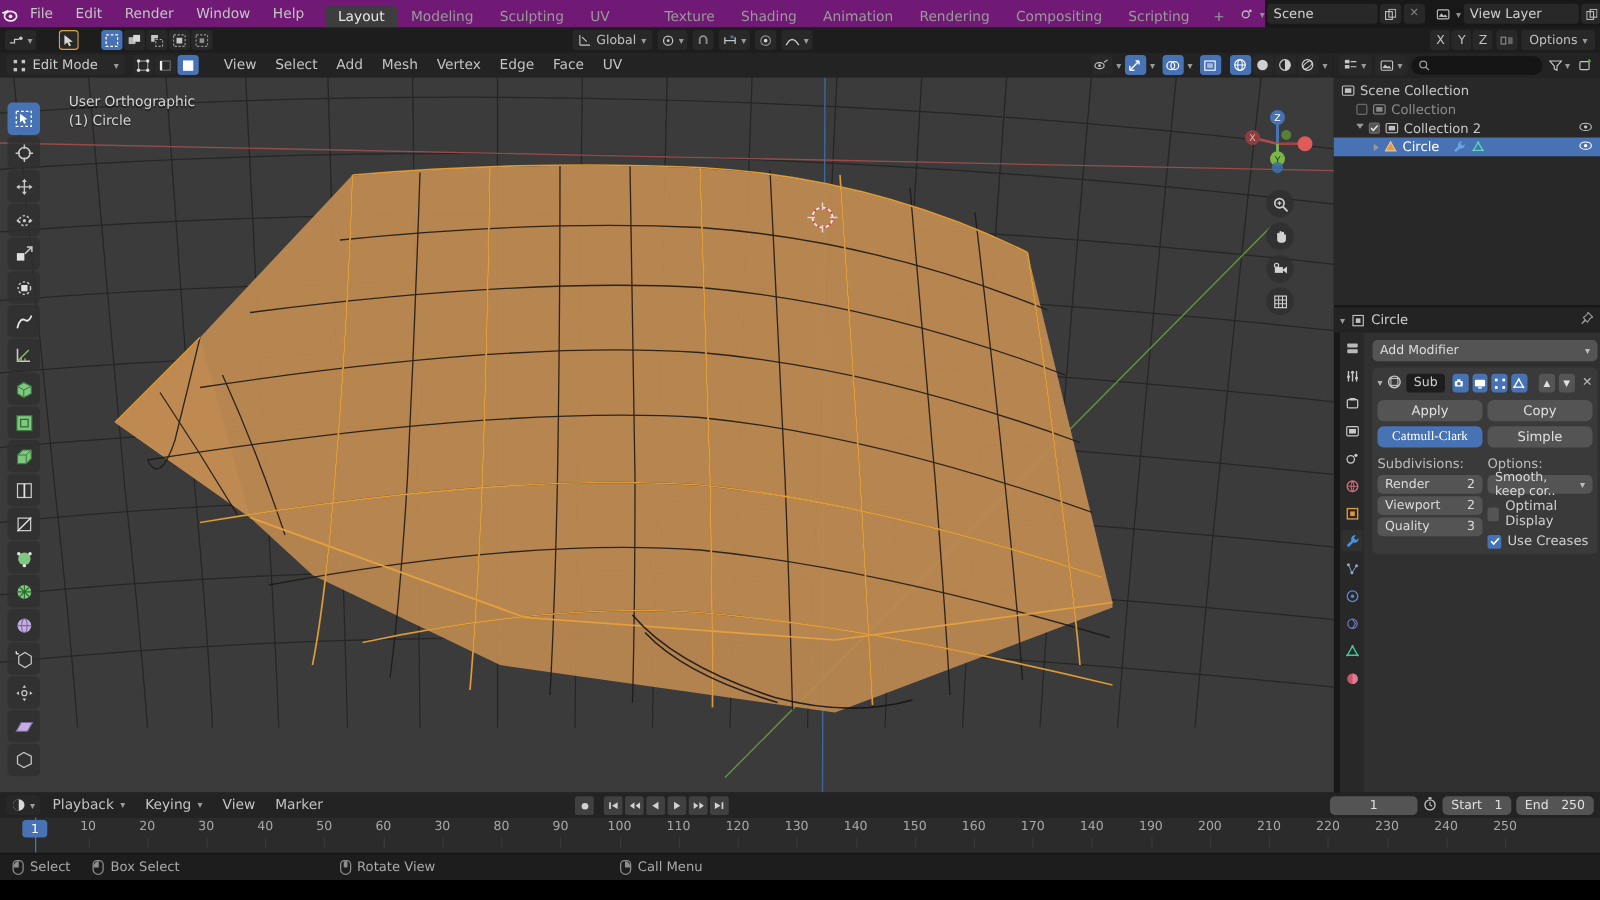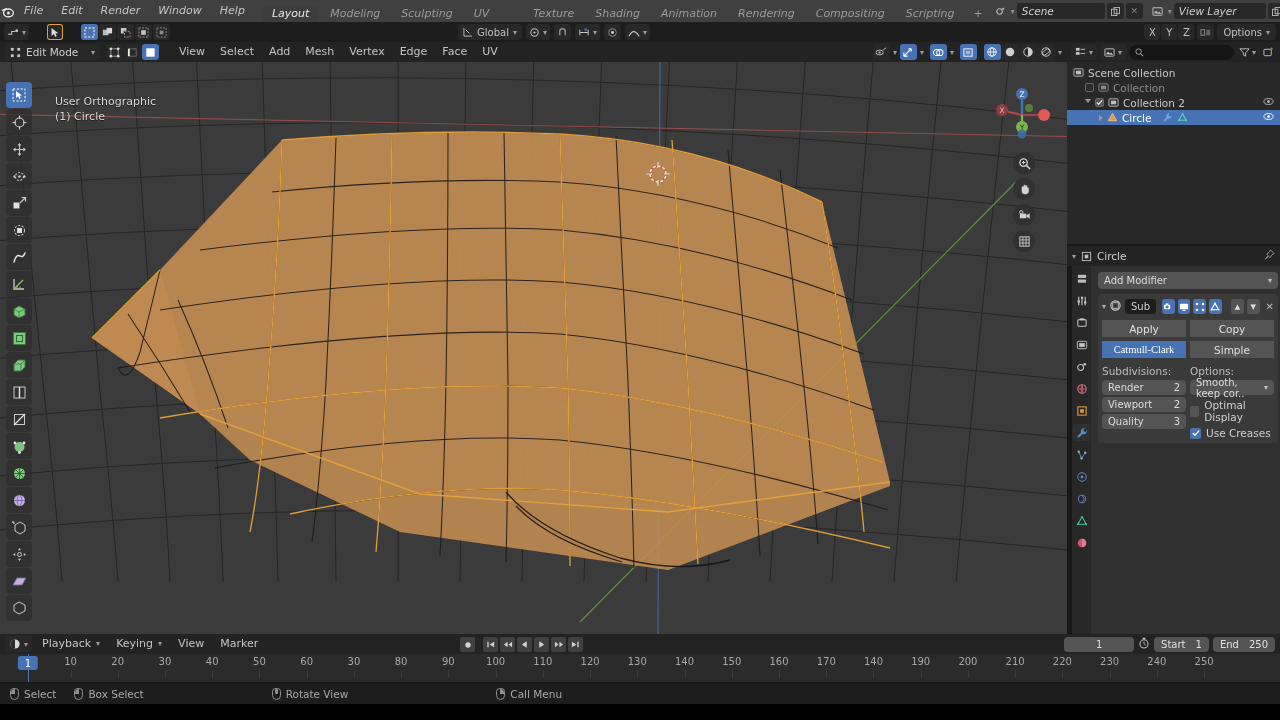--- a/index.html
+++ b/index.html
@@ -2,21 +2,21 @@
 <html><head>
 <meta charset="utf-8">
 <style>
   * { box-sizing: border-box; margin:0; padding:0; }
   html,body { width:1280px; height:720px; overflow:hidden; background:#1d1d1d; }
   body { font-family:"DejaVu Sans","Liberation Sans",sans-serif; font-size:11px; color:#d5d5d5; -webkit-font-smoothing:antialiased; }
 
   .app { position:relative; width:1280px; height:720px; background:#181818; }
 
   
-  .topbar { position:absolute; left:0; top:0; width:1280px; height:22px; background:#404040; display:flex; align-items:center;font-style:italic; }
+  .topbar { position:absolute; left:0; top:0; width:1012px; height:22px; background:#701a75; display:flex; align-items:center; }
   .blender-logo { width:26px; height:22px; display:flex; align-items:center; justify-content:center; }
   .menu-item { padding:0 9px; height:22px; line-height:22px; color:#c4c4c4; font-size:11px; cursor:default; }
   .wstabs { display:flex; align-items:flex-end; height:22px; margin-left:8px; }
   .wstab { padding:0 10px; height:17px; line-height:17px; font-size:11px; color:#9a9a9a; border-radius:3px 3px 0 0; margin-right:1px; }
   .wstab.active { background:#3d3d3d; color:#e8e8e8; }
   .wstab.plus { color:#9a9a9a; padding:0 8px; }
   .topbar-right { margin-left:auto; display:flex; align-items:center; height:22px; padding-right:4px; gap:2px; }
   .field { background:#282828; border-radius:3px; height:16px; display:flex; align-items:center; padding:0 5px; font-size:10.5px; color:#d0d0d0; }
   .ibtn { width:17px; height:16px; background:#282828; border-radius:3px; display:flex; align-items:center; justify-content:center; color:#b0b0b0; font-size:10px; }
   .ibtn.flat { background:transparent; }
@@ -33,21 +33,21 @@
   .vphdr { position:absolute; left:0; top:42px; width:1067px; height:20px; background:#232323; display:flex; align-items:center; gap:3px; padding:0 5px; }
   .dropdown { background:#282828; border-radius:3px; height:16px; display:flex; align-items:center; gap:4px; padding:0 5px; font-size:10.5px; color:#ccc; }
   .vmenu { font-size:11px; color:#c4c4c4; padding:0 6px; height:16px; line-height:16px; }
   .vphdr-right { margin-left:auto; display:flex; align-items:center; gap:3px; }
   .rbtn { width:17px; height:16px; border-radius:3px; background:#282828; display:flex; align-items:center; justify-content:center; }
   .rbtn.on { background:#4772b3; }
 
   
   .viewport { position:absolute; left:0; top:62px; width:1067px; height:572px; background:#3b3b3b; overflow:hidden; }
   .vp-svg { position:absolute; left:0; top:0; }
-  .vp-text { position:absolute; left:55px; top:32px; font-size:11px; color:#d8d8d8; line-height:15px; text-shadow:0 1px 1px rgba(0,0,0,.6); pointer-events:none; }
+  .vp-text { position:absolute; left:55px; top:12px; font-size:11px; color:#d8d8d8; line-height:15px; text-shadow:0 1px 1px rgba(0,0,0,.6); pointer-events:none; }
   
   .ltoolbar { position:absolute; left:6px; top:20px; width:26px; display:flex; flex-direction:column; gap:1px; }
   .ltool { width:26px; height:26px; border-radius:4px; background:#303030cc; display:flex; align-items:center; justify-content:center; }
   .ltool.active { background:#4772b3; }
   
   .navgizmo { position:absolute; right:14px; top:22px; width:62px; height:62px; }
   .navbtns { position:absolute; right:32px; top:90px; display:flex; flex-direction:column; gap:4px; }
   .navbtn { width:22px; height:22px; border-radius:50%; background:#2f2f2fdd; display:flex; align-items:center; justify-content:center; color:#d2d2d2; }
 
   
@@ -64,21 +64,21 @@
   .tri { width:0; height:0; border-left:4px solid #9a9a9a; border-top:3px solid transparent; border-bottom:3px solid transparent; }
   .tri.down { border-left:3px solid transparent; border-right:3px solid transparent; border-top:4px solid #9a9a9a; }
 
   
   .props-hdr { position:absolute; left:1067px; top:246px; width:213px; height:20px; background:#232323; display:flex; align-items:center; gap:5px; padding:0 5px; }
   .props { position:absolute; left:1072px; top:266px; width:231px; height:368px; background:#303030; }
   .ptabs { position:absolute; left:0; top:0; width:19px; height:368px; background:#282828; display:flex; flex-direction:column; align-items:center; padding-top:4px; gap:5px; }
   .ptab { width:17px; height:17px; display:flex; align-items:center; justify-content:center; border-radius:3px 0 0 3px; }
   .ptab.active { background:#303030; }
   .pbody { position:absolute; left:19px; top:0; width:194px; height:368px; padding:6px 7px; }
-  .btn { background:#545454; border-radius:0; height:17px; display:flex; align-items:center; justify-content:center; font-size:10.5px; color:#e0e0e0; }
+  .btn { background:#545454; border-radius:5px; height:17px; display:flex; align-items:center; justify-content:center; font-size:10.5px; color:#e0e0e0; }
   .btn.blue { background:#4772b3; color:#fff; }
   .row { display:flex; gap:4px; }
   .modbox { background:#3a3a3a; border-radius:4px; padding:4px; margin-top:5px; }
   .modhdr { display:flex; align-items:center; gap:3px; height:17px; }
   .nametag { background:#1d1d1d; border-radius:3px; height:15px; display:flex; align-items:center; padding:0 6px; font-size:10px; color:#cfcfcf; }
   .mbtn { width:15px; height:15px; border-radius:3px; background:#545454; display:flex; align-items:center; justify-content:center; }
   .mbtn.on { background:#4772b3; }
   .lbl { font-size:10.5px; color:#bdbdbd; margin:5px 0 3px; }
   .valrow { background:#545454; border-radius:4px; height:15px; display:flex; align-items:center; justify-content:space-between; padding:0 6px; font-size:10px; color:#dcdcdc; margin-bottom:2px; }
   .enum { background:#545454; border-radius:4px; height:15px; display:flex; align-items:center; justify-content:space-between; padding:0 6px; font-size:10px; color:#dcdcdc; }

